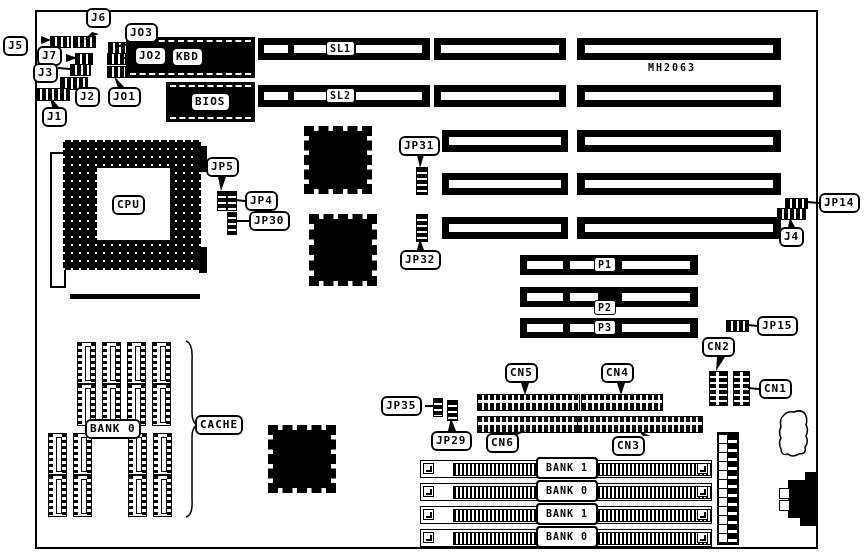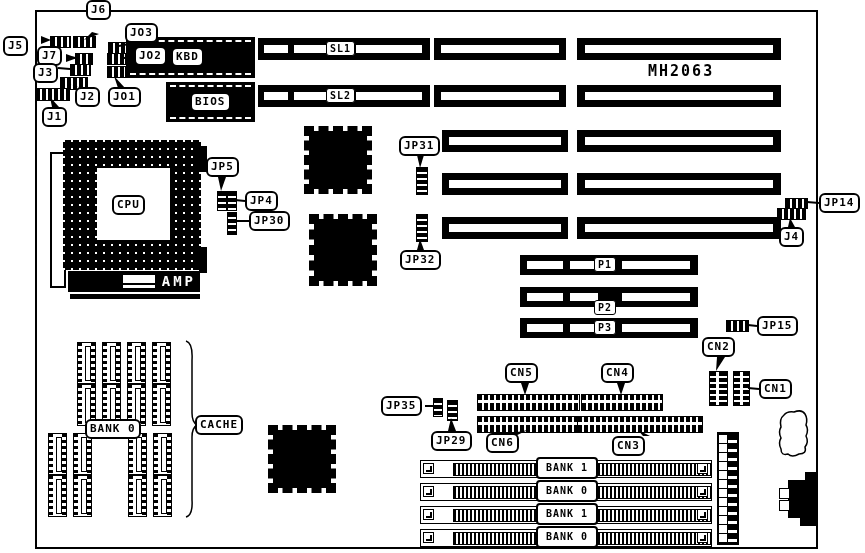--- a/index.html
+++ b/index.html
@@ -43,41 +43,41 @@
                         repeating-linear-gradient(180deg,#000 0 3px,#fff 3px 6px);}
   .dip::after{content:"";position:absolute;left:7px;top:3px;width:4px;height:33px;background:#fff;border:1px solid #000;}
   svg.lines{position:absolute;left:0;top:0;z-index:4;}
   .ampbar{position:absolute;left:68px;top:271px;width:132px;height:21px;background:#000;z-index:2;}
   .amptext{position:absolute;right:4px;top:2px;color:#fff;font-weight:bold;font-size:14px;letter-spacing:3px;}
   .pwr{position:absolute;left:717px;top:432px;width:22px;height:113px;border:2px solid #000;box-sizing:border-box;background:#fff;z-index:2;}
   .pwrL{position:absolute;left:0;top:0;width:8px;height:100%;border-right:1px solid #000;
         background:repeating-linear-gradient(180deg,#000 0 1px,#fff 1px 9px);}
   .pwrR{position:absolute;right:0;top:0;width:9px;height:100%;
         background:repeating-linear-gradient(180deg,#000 0 6px,#fff 6px 9px);}
-  .mh{position:absolute;left:648px;top:62px;font-size:15px;font-weight:bold;letter-spacing:2px;color:#000;z-index:3;}
+  .mh{position:absolute;left:648px;top:62px;font-size:10px;font-weight:bold;letter-spacing:2px;color:#000;z-index:3;}
 </style>
 </head>
 <body>
 
 <div id="diagram">
 
   <div class="board"></div>
 
   <div class="jmpH" style="left:50px;top:36px;width:19px;height:10px"></div>
   <div class="jmpH" style="left:73px;top:36px;width:21px;height:10px"></div>
   <div class="jmpH" style="left:108px;top:42px;width:17px;height:10px"></div>
   <div class="jmpH" style="left:75px;top:53px;width:16px;height:10px"></div>
   <div class="jmpH" style="left:107px;top:53px;width:17px;height:10px"></div>
   <div class="jmpH" style="left:70px;top:64px;width:19px;height:10px"></div>
   <div class="jmpH" style="left:107px;top:66px;width:17px;height:10px"></div>
   <div class="jmpH" style="left:60px;top:77px;width:26px;height:11px"></div>
   <div class="jmpH" style="left:35px;top:88px;width:33px;height:11px"></div>
 
   <div class="lbl" style="left:3px;top:36px">J5</div>
-  <div class="lbl" style="left:86px;top:0">J6</div>
+  <div class="lbl" style="left:86px;top:8px">J6</div>
   <div class="lbl" style="left:125px;top:23px">JO3</div>
   <div class="lbl" style="left:37px;top:46px">J7</div>
   <div class="lbl" style="left:134px;top:46px">JO2</div>
   <div class="lbl" style="left:33px;top:63px">J3</div>
   <div class="lbl" style="left:75px;top:87px">J2</div>
   <div class="lbl" style="left:108px;top:87px">JO1</div>
   <div class="lbl" style="left:42px;top:107px">J1</div>
 
   <div class="dipchip" style="left:126px;top:37px;width:129px;height:41px"></div>
   <div class="lbl" style="left:171px;top:47px">KBD</div>
@@ -131,25 +131,20 @@
 
   <div class="mh">MH2063</div>
 
   <div class="a" style="left:50px;top:152px;width:12px;height:132px;background:#fff;border:2px solid #000;z-index:1"></div>
   <div class="cpusock"></div>
   <div class="a" style="left:97px;top:168px;width:73px;height:72px;background:#fff;z-index:2"></div>
   <div class="lbl" style="left:112px;top:195px">CPU</div>
   <div class="bar" style="left:199px;top:146px;width:8px;height:26px"></div>
   <div class="bar" style="left:199px;top:247px;width:8px;height:26px"></div>
 
-  <div class="ampbar">
-    <div class="st" style="left:55px;top:4px;width:32px;height:8px"></div>
-    <div class="st" style="left:55px;top:14px;width:32px;height:3px"></div>
-    <div class="amptext">AMP</div>
-  </div>
   <div class="bar" style="left:70px;top:294px;width:130px;height:5px"></div>
 
   <div class="jmpV" style="left:217px;top:191px;width:8px;height:18px"></div>
   <div class="jmpV" style="left:227px;top:191px;width:8px;height:18px"></div>
   <div class="jmpV" style="left:227px;top:212px;width:8px;height:21px"></div>
   <div class="lbl" style="left:206px;top:157px">JP5</div>
   <div class="lbl" style="left:245px;top:191px">JP4</div>
   <div class="lbl" style="left:249px;top:211px">JP30</div>
 
   <div class="qfp" style="left:304px;top:126px;width:68px;height:68px"></div>

